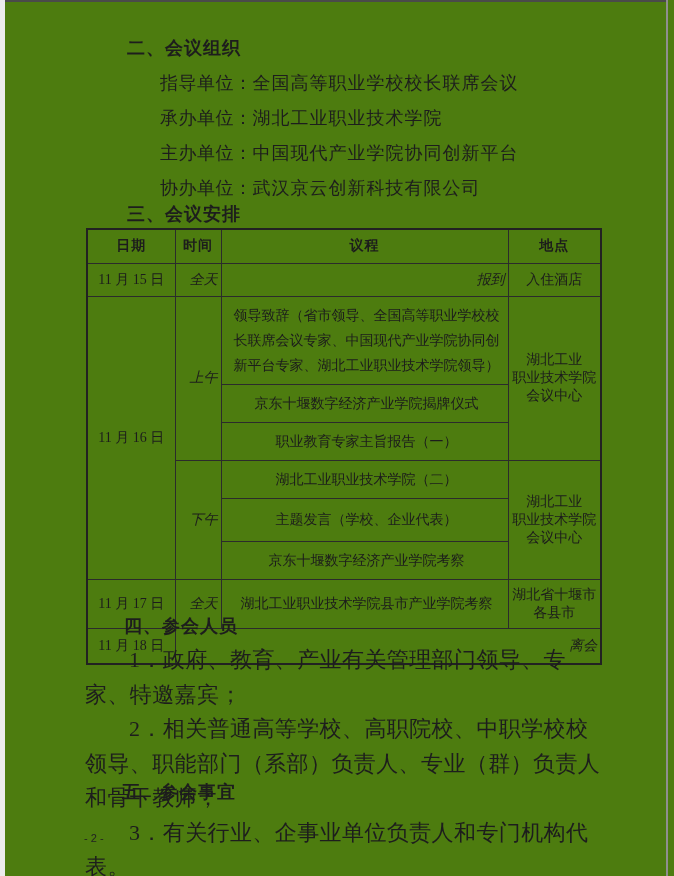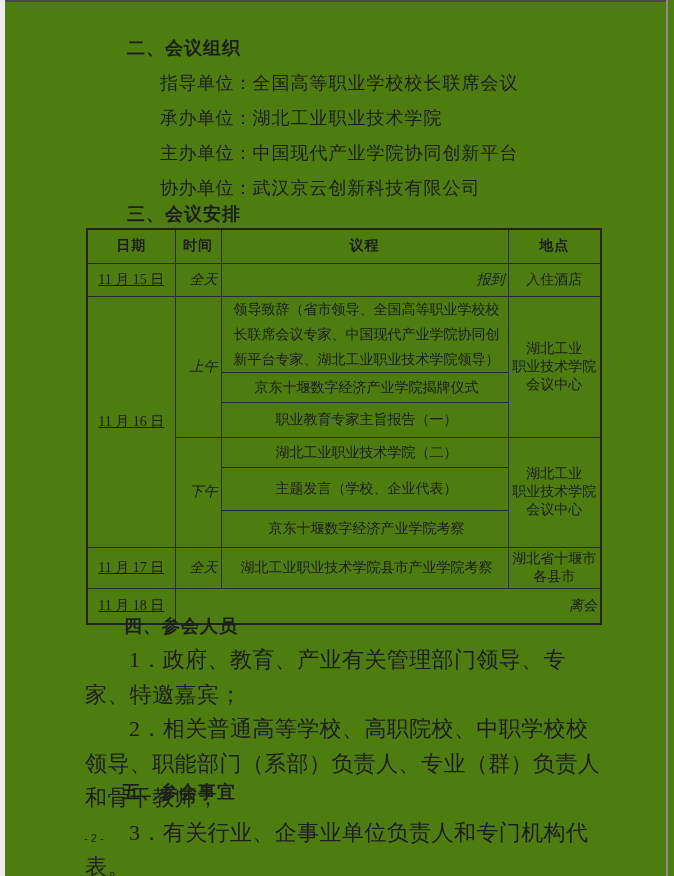--- a/index.html
+++ b/index.html
@@ -16,25 +16,25 @@
 
   .heading{position:absolute;font-size:18px;font-weight:bold;letter-spacing:1px;white-space:nowrap;}
 
   .org{position:absolute;left:122px;top:66px;font-size:18px;}
   .org p{margin:0;height:35px;line-height:35px;white-space:nowrap;}
   .org .lbl{font-weight:normal;letter-spacing:0.5px;margin-left:38px;}
   .org .val{letter-spacing:1px;}
 
   .sched{position:absolute;left:86px;top:228px;}
   table{border-collapse:collapse;table-layout:fixed;width:514px;font-size:14px;color:#1c1c1c;}
-  th,td{border:1.5px solid #2b2b2b;padding:0 3px;vertical-align:middle;overflow:hidden;}
+  th,td{border:1.5px solid #2b2b2b;padding:6px 3px;vertical-align:middle;overflow:hidden;}
   table{border:2px solid #222;}
   th{font-weight:bold;text-align:center;letter-spacing:1px;}
   td.c{text-align:right;font-style:italic;}
-  td.date{text-align:center;white-space:nowrap;padding:0;text-decoration:underline;}
+  td.date{text-align:center;white-space:nowrap;padding:0;}
   td.agenda{text-align:center;padding-left:8px;padding-right:4px;line-height:25px;}
   td.loc{text-align:center;white-space:pre-line;line-height:18px;}
 
   .people{position:absolute;left:85px;top:643px;width:517px;font-size:22px;line-height:34.5px;}
   .people p{margin:0;text-indent:2em;letter-spacing:0.4px;}
 
   .pageno{position:absolute;left:84px;top:832px;font-size:11px;font-family:"Liberation Sans","DejaVu Sans",sans-serif;color:#222;}
 </style>
 </head>
 <body>

